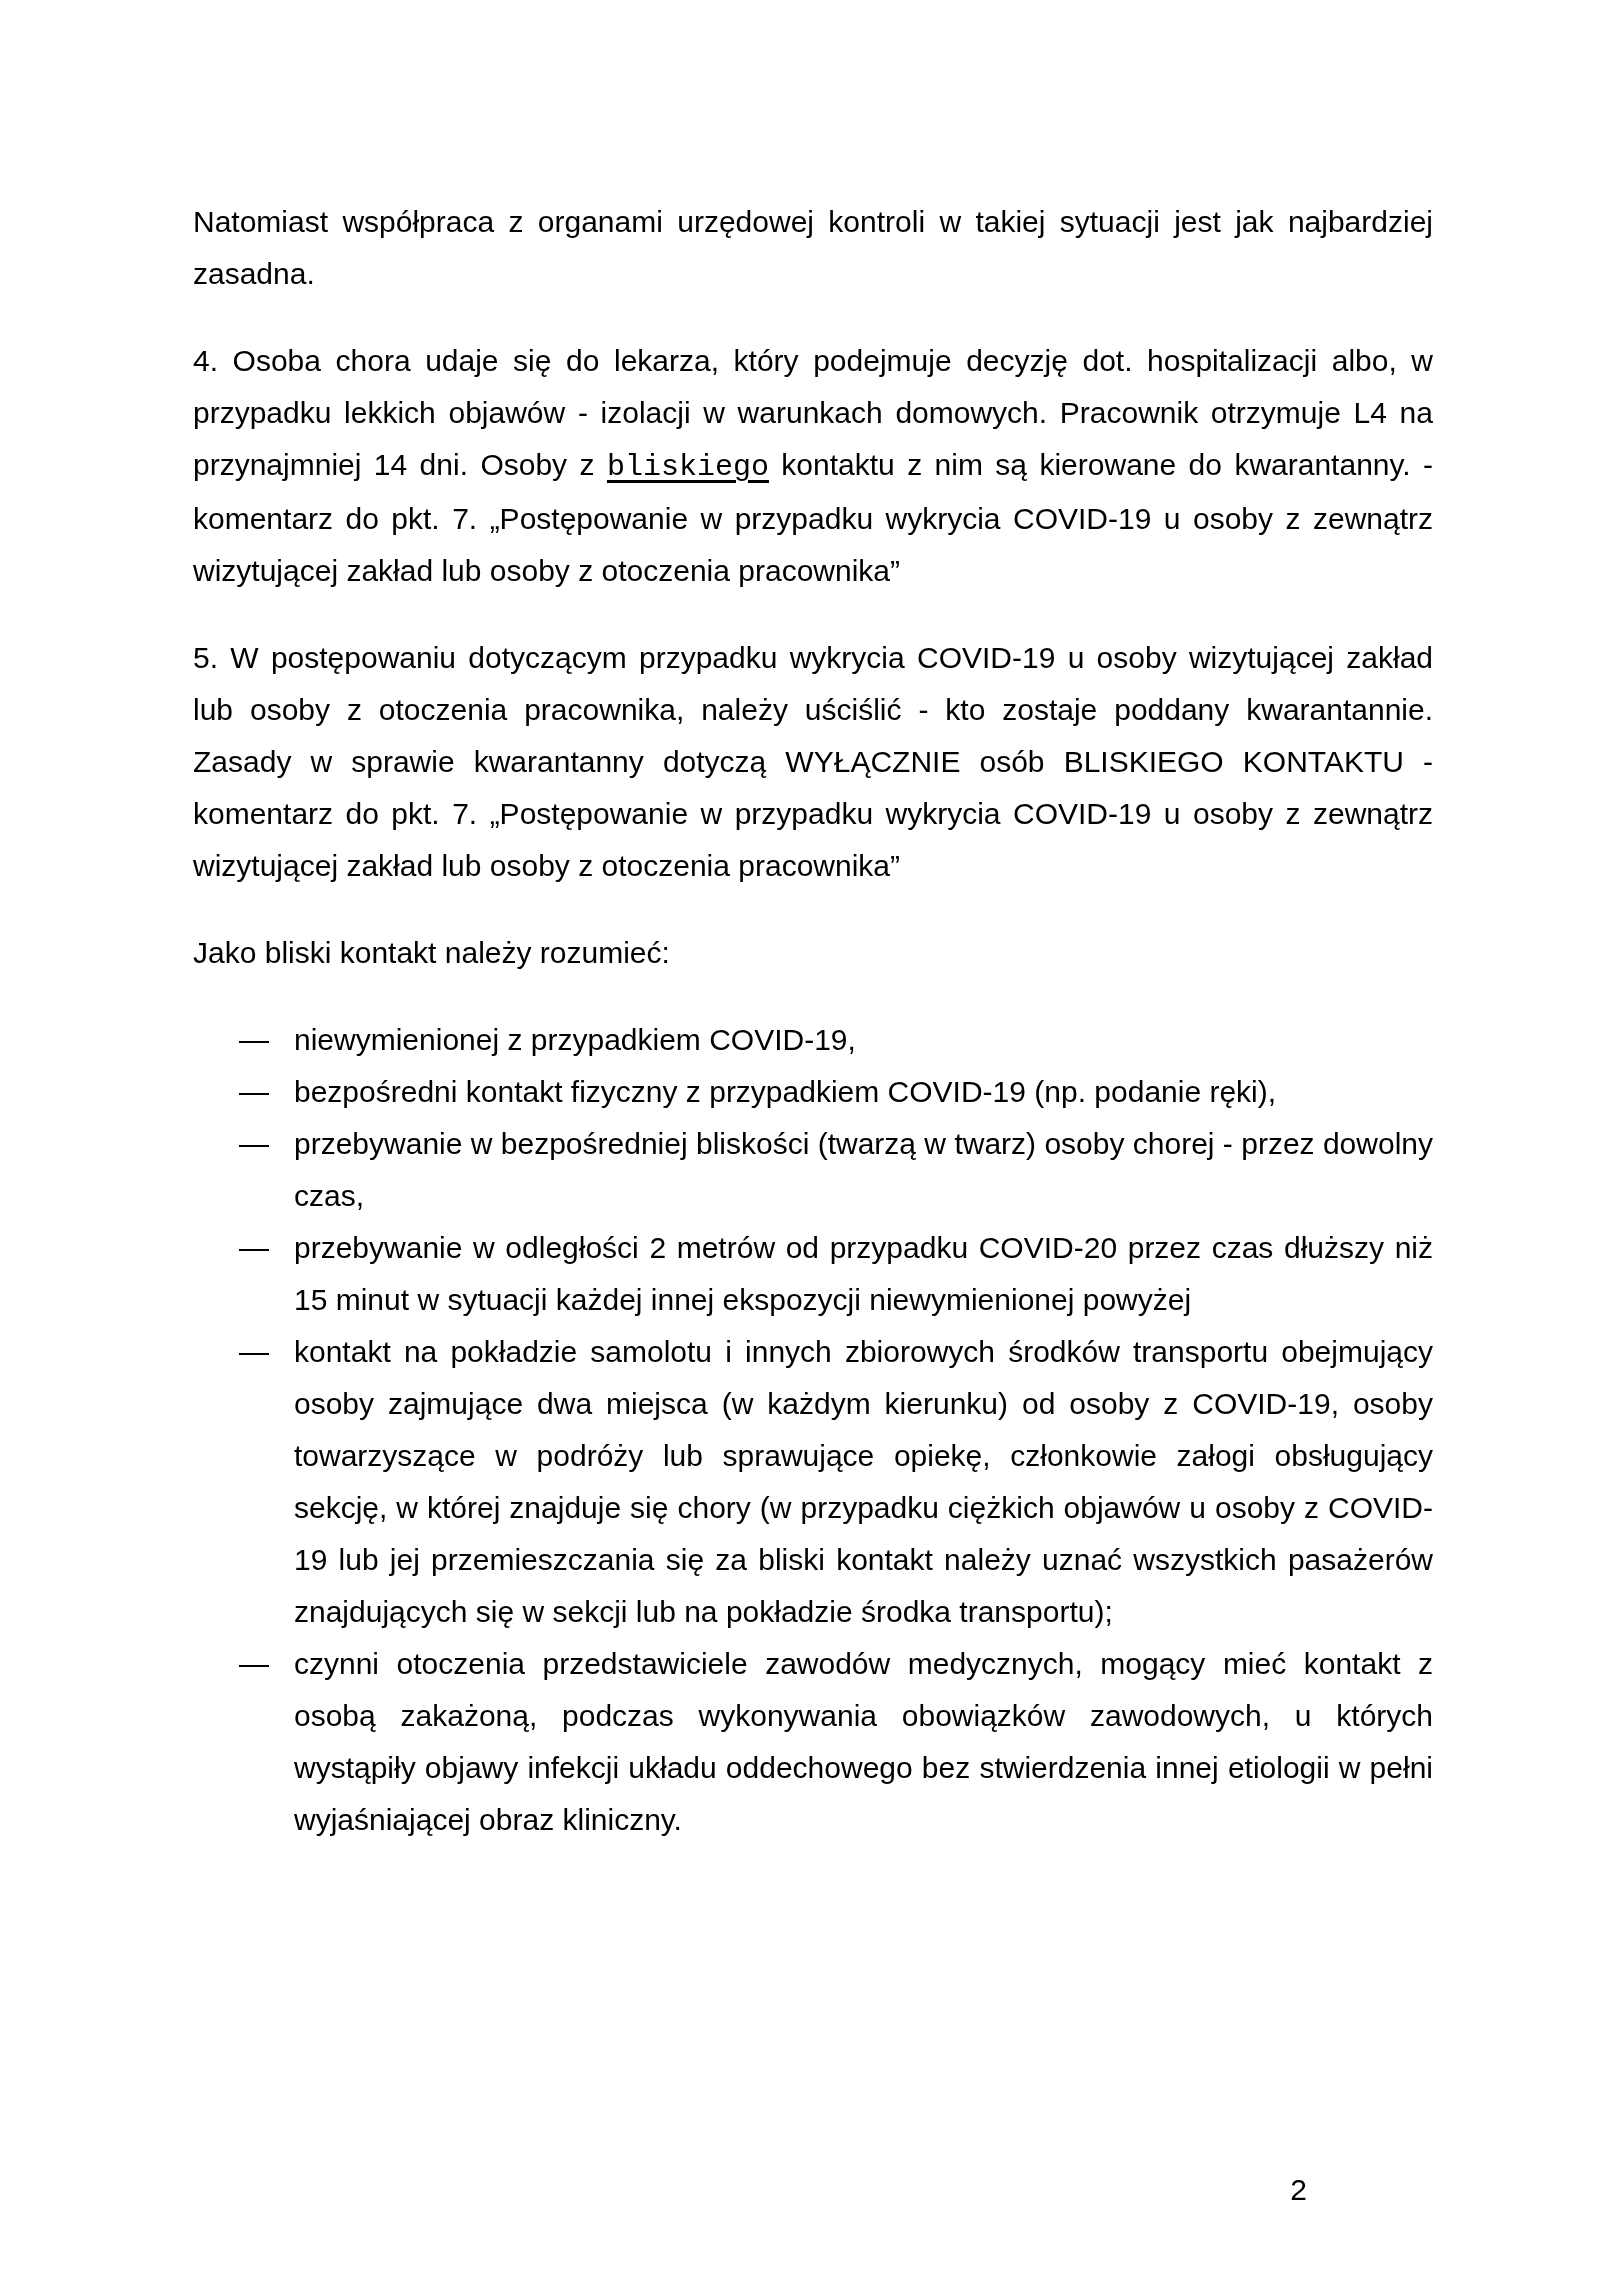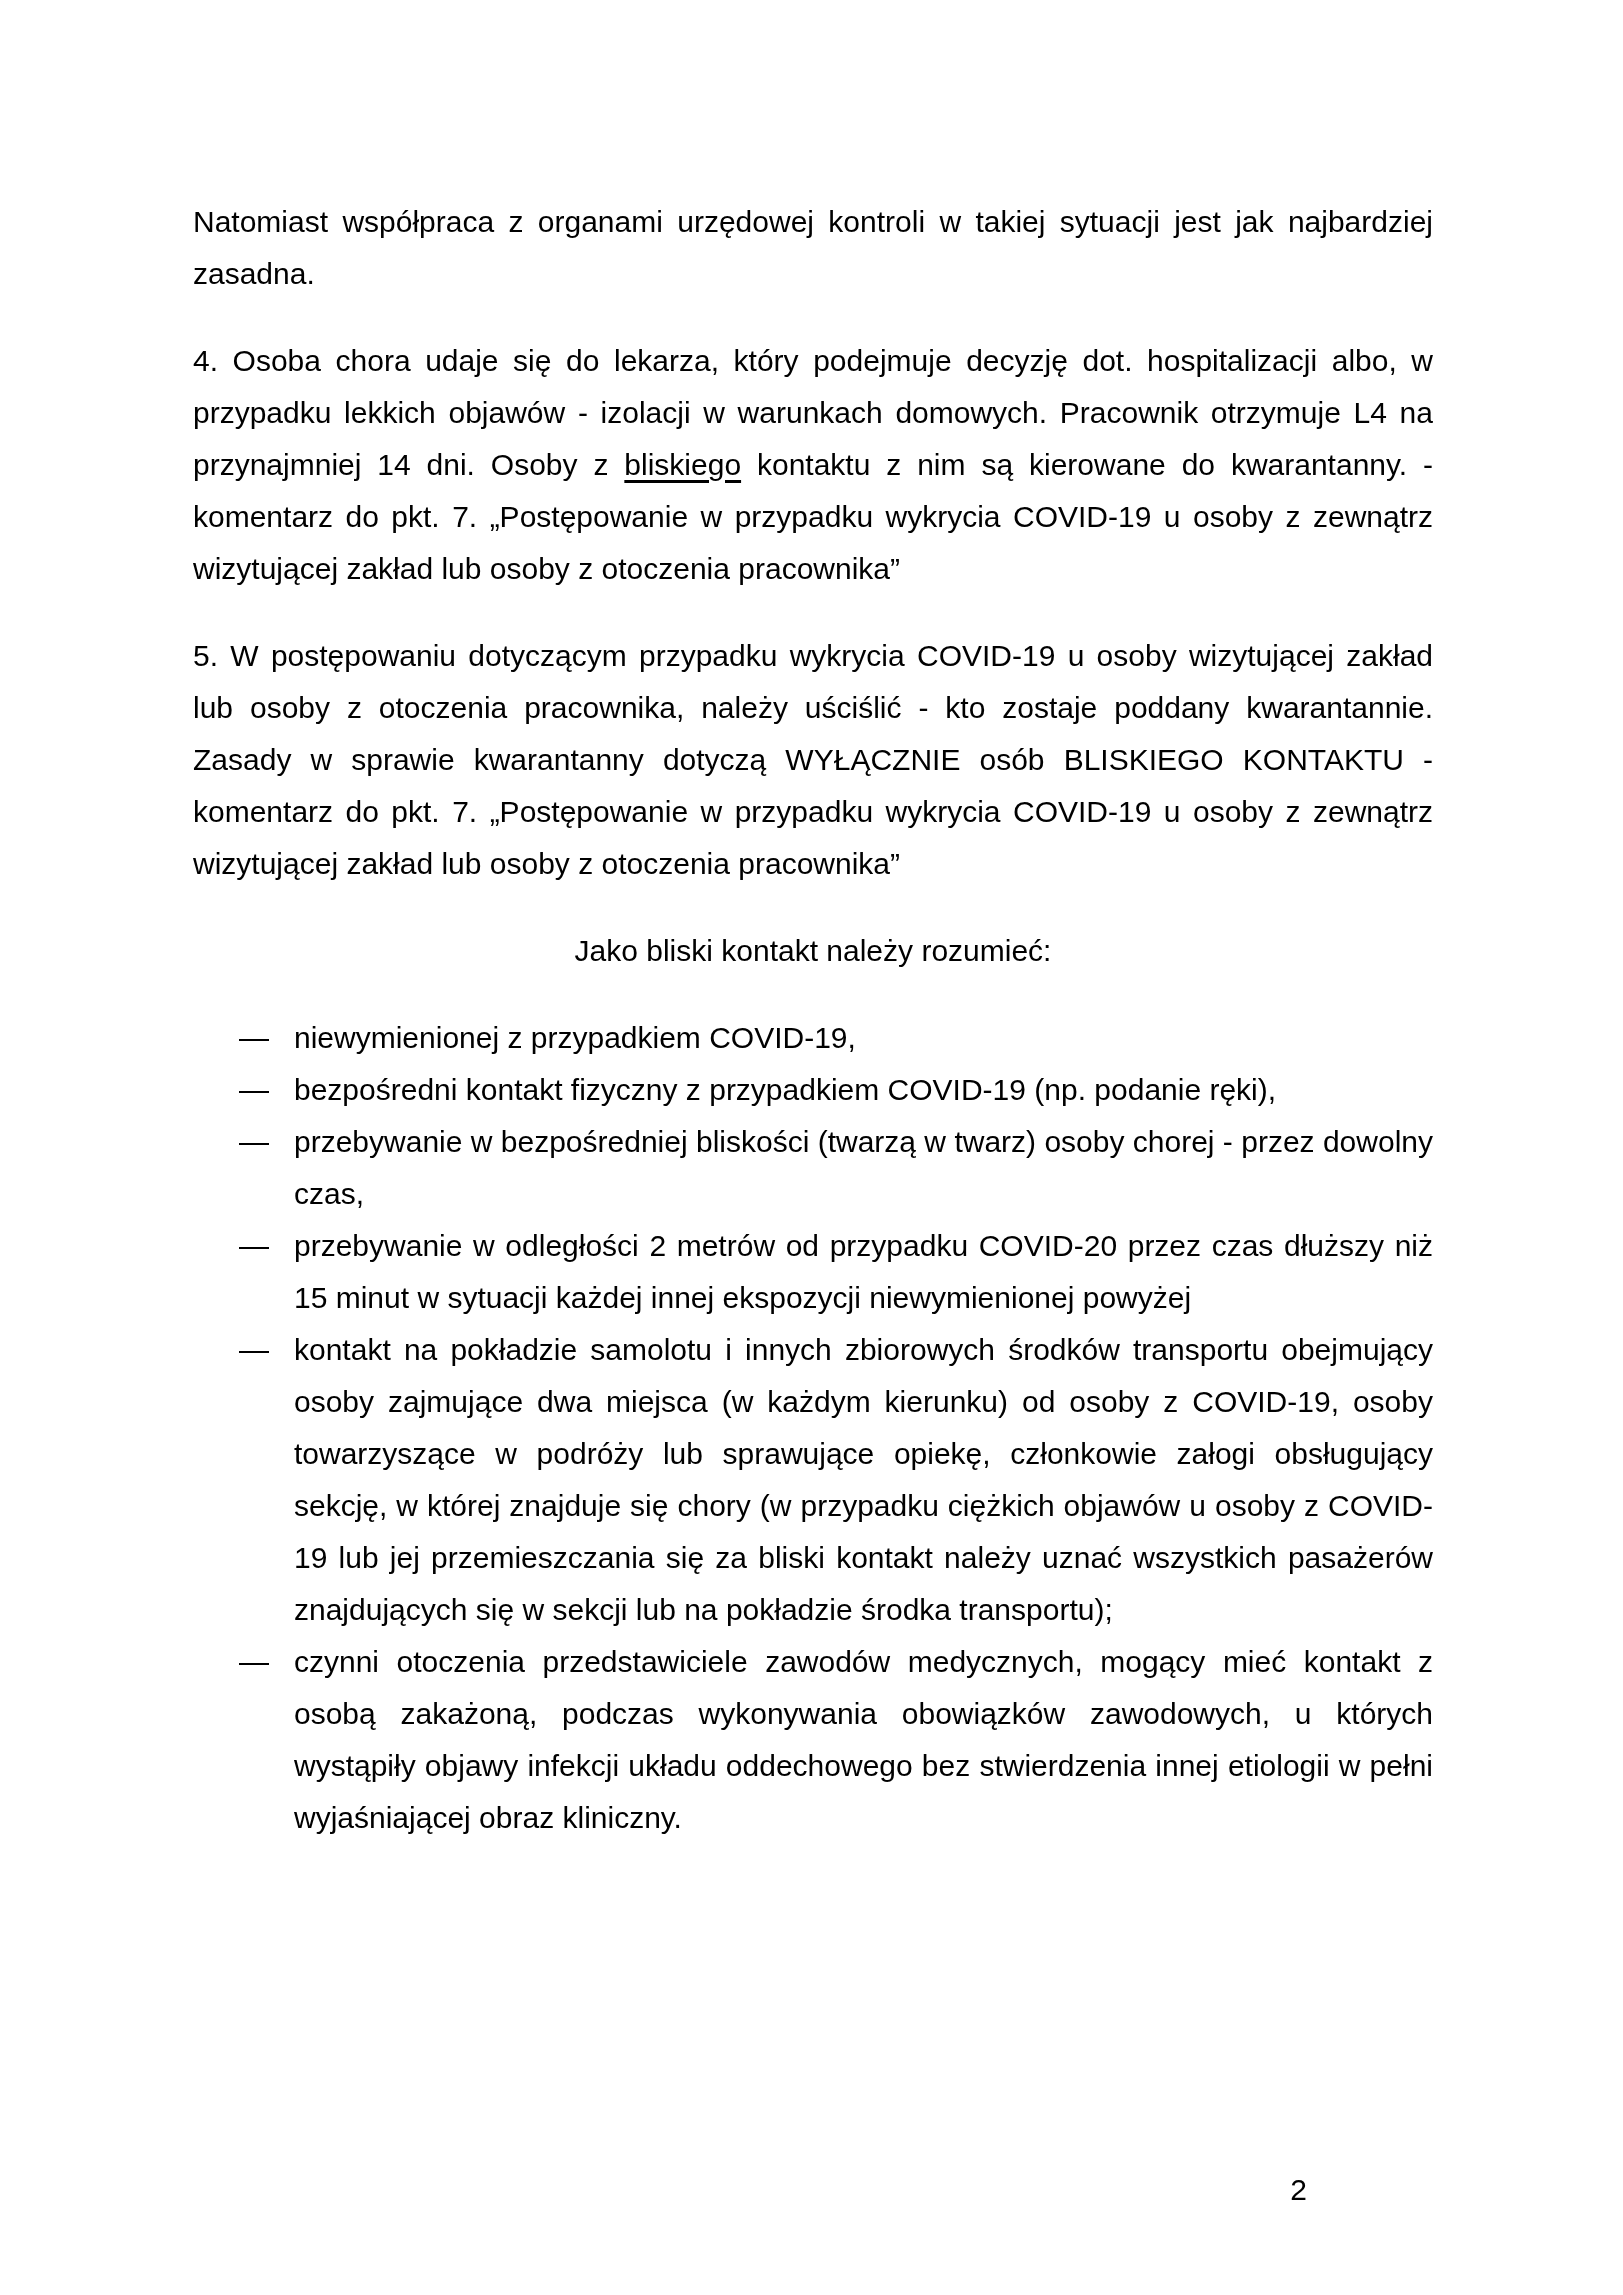--- a/index.html
+++ b/index.html
@@ -24,25 +24,26 @@
     top: 164px;
     left: 193px;
     width: 1240px;
   }
   .para {
     margin: 0 0 35px 0;
     text-align: justify;
   }
   .list-heading {
     margin: 0 0 35px 0;
-    text-align: center;
+    text-align: left;
   }
   .u {
     text-decoration: underline;
     text-underline-offset: 5.2px;
+    font-family: Liberation Mono, monospace;
   }
   ul.dash-list {
     list-style: none;
     margin: 0;
     padding: 0;
   }
   ul.dash-list li {
     position: relative;
     padding-left: 101px;
     text-align: justify;

